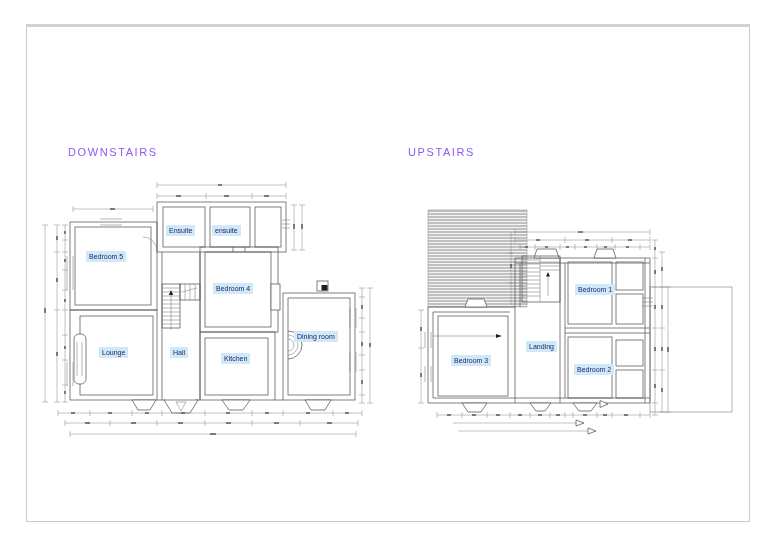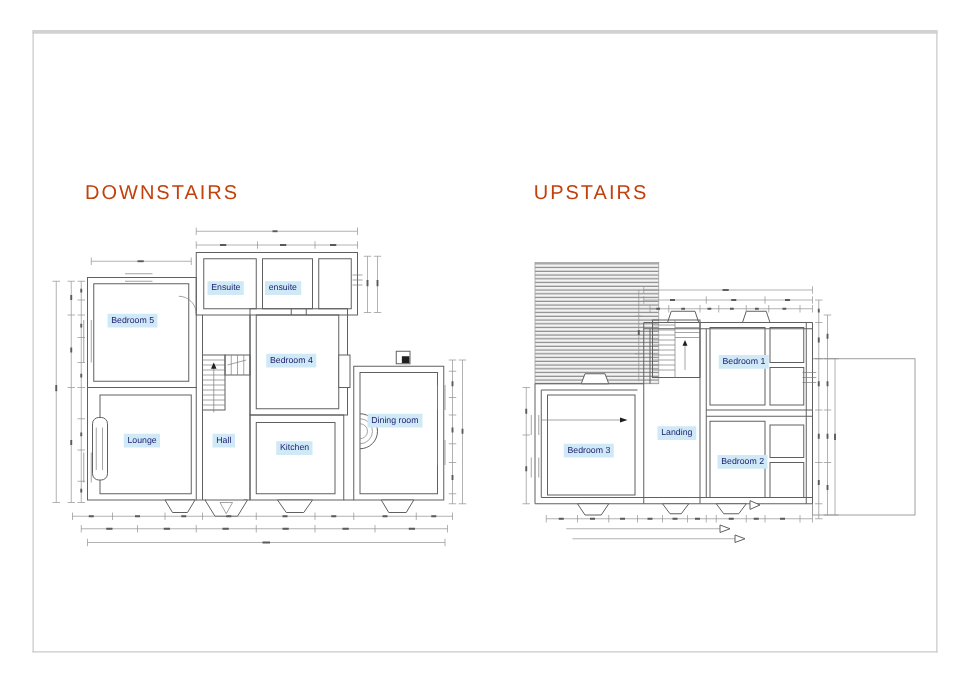--- a/index.html
+++ b/index.html
@@ -1,21 +1,21 @@
 <!DOCTYPE html>
 <html><head>
 <meta charset="utf-8">
 <style>
   html,body{margin:0;padding:0;background:#ffffff;}
   .canvas{position:relative;width:778px;height:550px;background:#ffffff;overflow:hidden;
           font-family:"Liberation Sans",sans-serif;}
   .frame{position:absolute;left:26px;top:24px;width:724px;height:498px;
          border:1px solid #c9c9c9;border-top:3px solid #d2d2d2;box-sizing:border-box;}
   svg.sheet{position:absolute;left:0;top:0;}
-  .plan-title{position:absolute;font-size:16px;letter-spacing:1.6px;color:#c2410c;white-space:nowrap;}
+  .plan-title{position:absolute;font-size:11px;letter-spacing:1.6px;color:#8b5cf6;white-space:nowrap;}
   .room-label{position:absolute;font-size:7px;line-height:9px;padding:1px 3px;background:#cfe9f6;
               color:#1c1c6e;white-space:nowrap;}
   
   .w{fill:none;stroke:#606060;stroke-width:.8;}
   .wf{fill:#ffffff;stroke:#606060;stroke-width:.8;}
   .thin{fill:none;stroke:#7a7a7a;stroke-width:.55;}
   .d{fill:none;stroke:#8f8f8f;stroke-width:.55;}
   .n{fill:none;stroke:#5a5a5a;stroke-width:1.5;}
   .blk{fill:#1f1f1f;stroke:none;}
 </style>
@@ -199,21 +199,21 @@
         <path class="n" d="M668,347 v5"></path>
         <path class="d" d="M421,310 V403 M418,310 H424 M418,348 H424 M418,403 H424"></path>
         <path class="n" d="M421,327 v4 M421,373 v4"></path>
         <path class="d" d="M437,415 H650 M437,412 V418 M462,412 V418 M487,412 V418 M510,412 V418 M530,412 V418 M550,412 V418 M565,412 V418 M573,412 V418 M597,412 V418 M612,412 V418 M640,412 V418 M650,412 V418"></path>
         <path class="n" d="M447,415 h4 M472,415 h4 M496,415 h4 M518,415 h4 M538,415 h4 M556,415 h4 M583,415 h4 M603,415 h4 M624,415 h4"></path>
       </g>
     </g>
   </svg>
 
   <div class="plan-title" style="left:68px;top:146px;">DOWNSTAIRS</div>
-  <div class="plan-title" style="left:427px;top:146px;">UPSTAIRS</div>
+  <div class="plan-title" style="left:408px;top:146px;">UPSTAIRS</div>
 
   <div class="room-label" style="left:166px;top:225px;">Ensuite</div>
   <div class="room-label" style="left:212px;top:225px;">ensuite</div>
   <div class="room-label" style="left:86px;top:251px;">Bedroom 5</div>
   <div class="room-label" style="left:213px;top:283px;">Bedroom 4</div>
   <div class="room-label" style="left:99px;top:347px;">Lounge</div>
   <div class="room-label" style="left:170px;top:347px;">Hall</div>
   <div class="room-label" style="left:221px;top:353px;">Kitchen</div>
   <div class="room-label" style="left:294px;top:331px;">Dining room</div>
 

